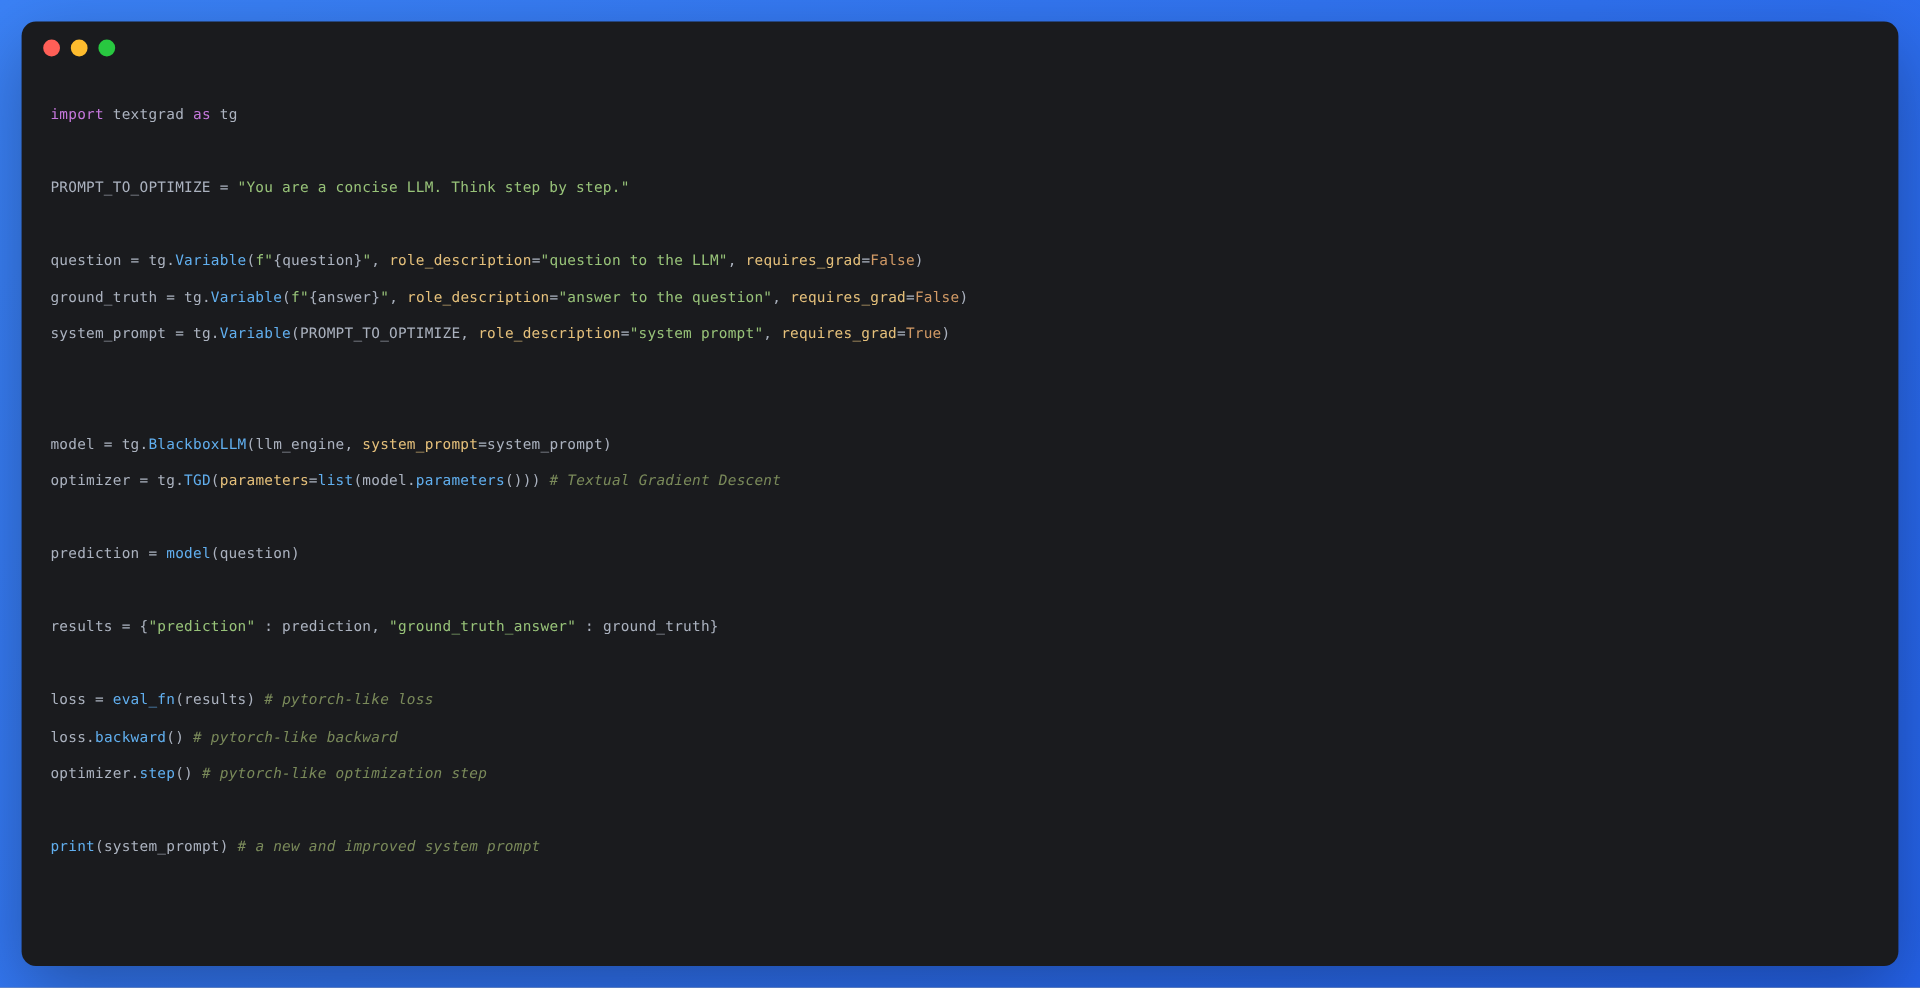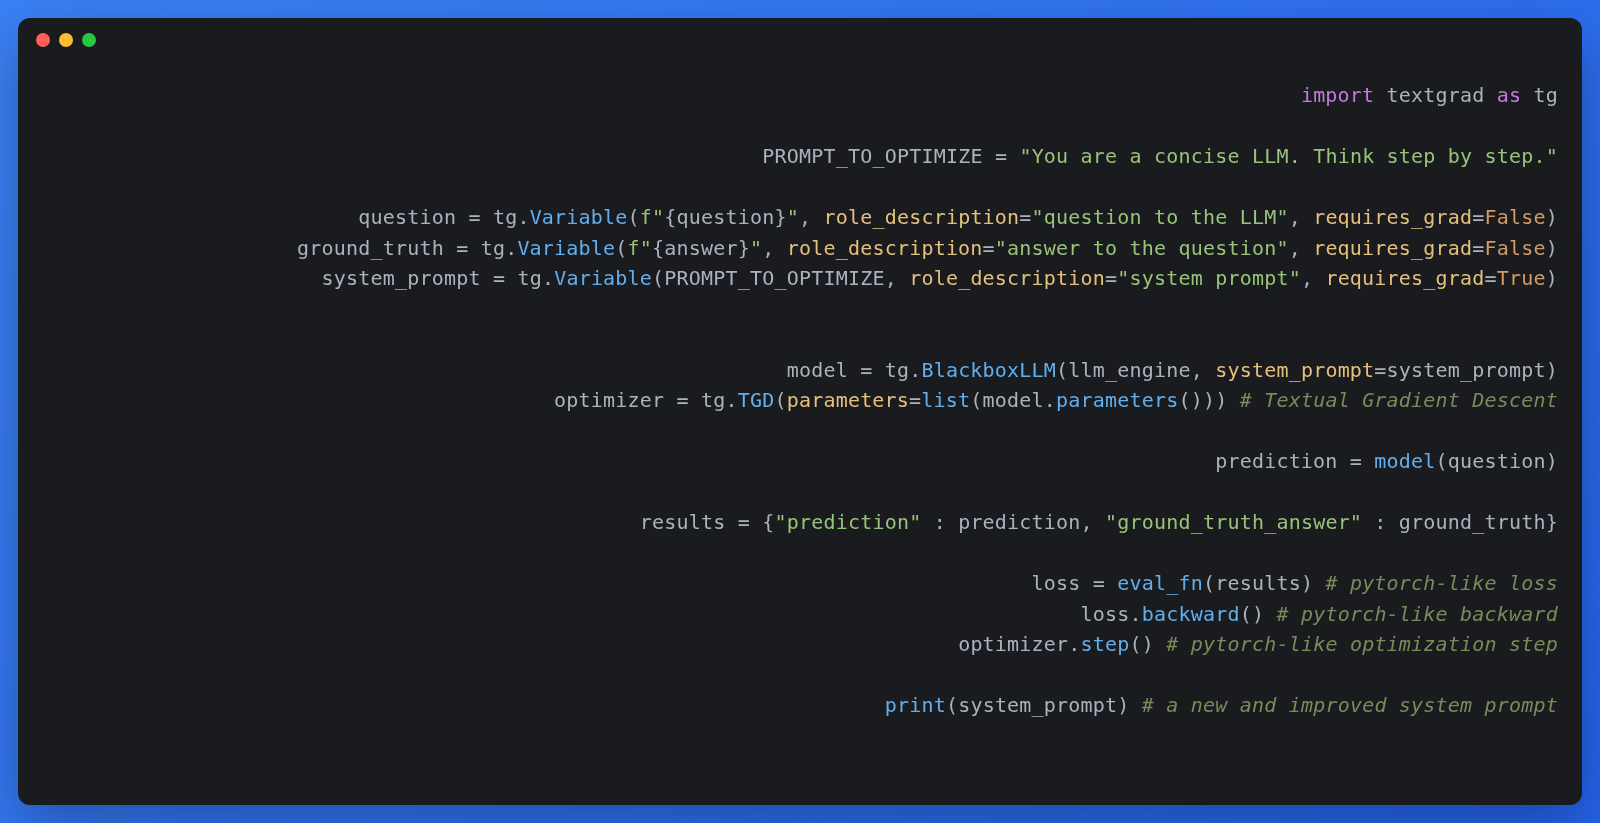--- a/index.html
+++ b/index.html
@@ -27,26 +27,25 @@
   .traffic-light {
     width: 14px;
     height: 14px;
     border-radius: 50%;
   }
   .tl-red { background: #ff5f57; }
   .tl-yellow { background: #febc2e; }
   .tl-green { background: #28c840; }
   .code-area {
     padding: 18px 24px 24px 24px;
-    font-size: 20px;
+    font-size: 12px;
     line-height: 30.5px;
     color: #d4d4d4;
     white-space: pre;
     letter-spacing: 0.2px;
-    text-align: right;
   }
   .kw { color: #c678dd; }
   .fn { color: #61afef; }
   .str { color: #98c379; }
   .param { color: #e5c07b; }
   .comment { color: #7a8a5a; font-style: italic; }
   .ident { color: #abb2bf; }
   .punct { color: #abb2bf; }
   .bool { color: #d19a66; }
 </style>

